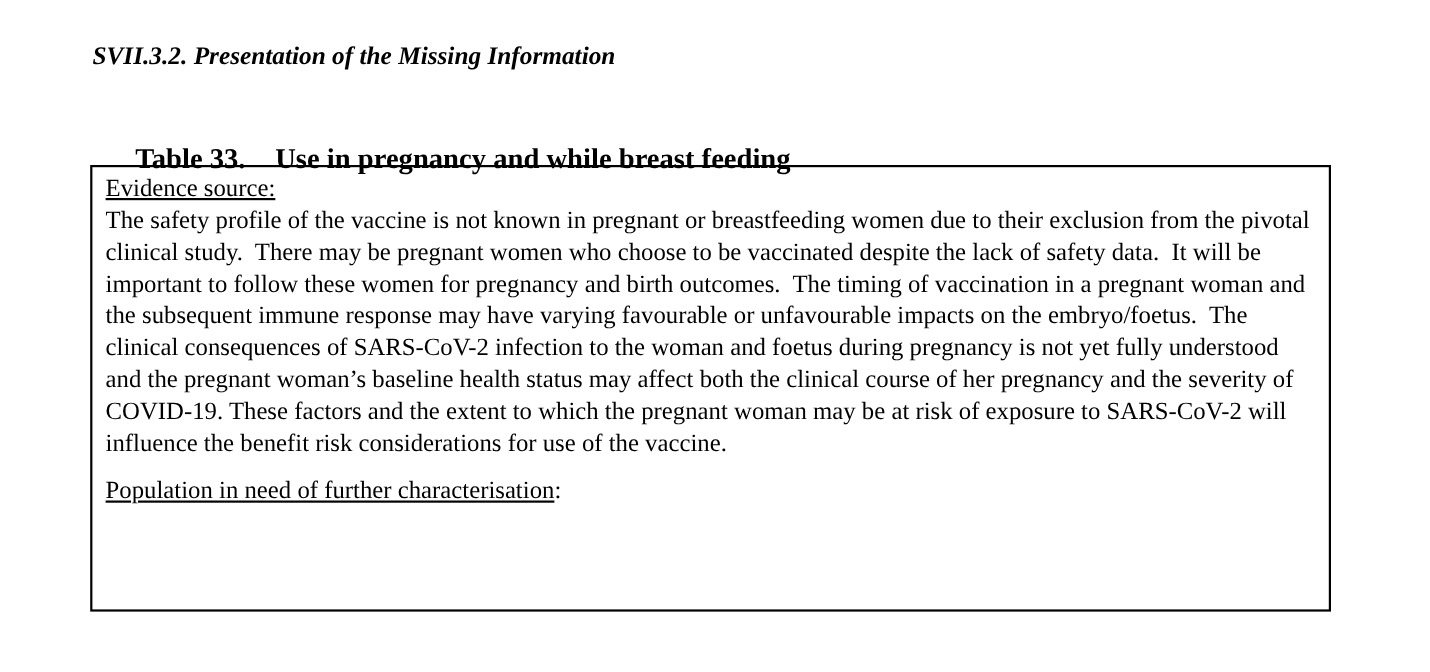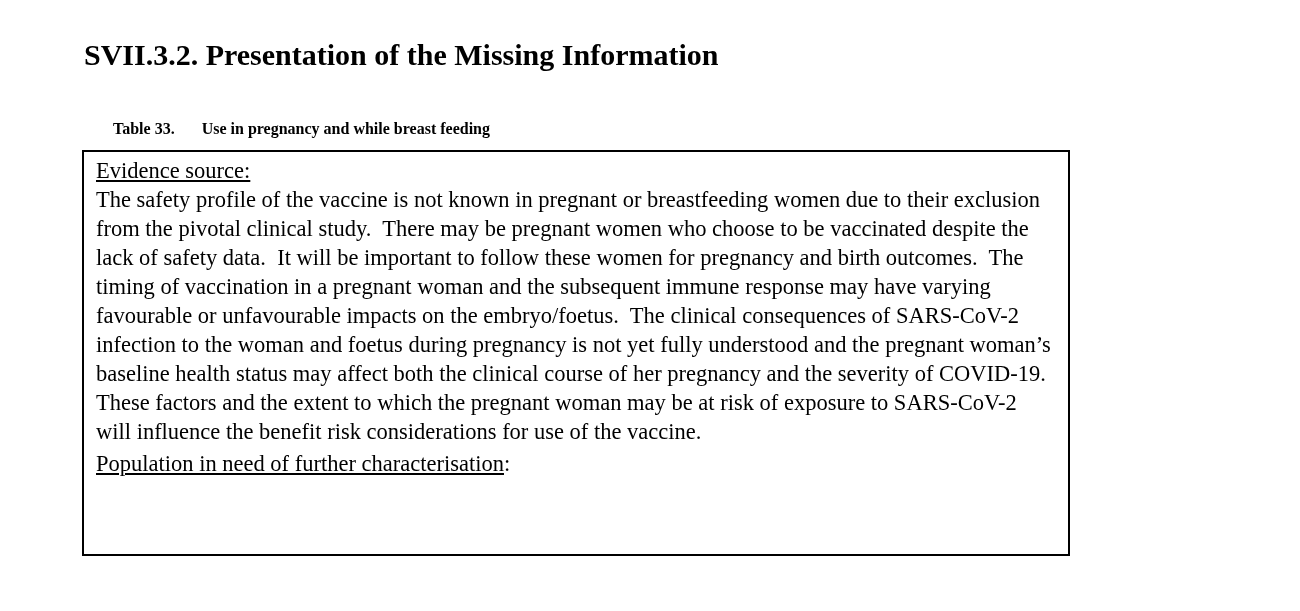--- a/index.html
+++ b/index.html
@@ -13,54 +13,55 @@
     height: 611px;
     background: #ffffff;
     color: #000000;
     font-family: "Liberation Serif", "DejaVu Serif", serif;
     overflow: hidden;
   }
   .section-heading {
     position: absolute;
     left: 84px;
     top: 38px;
-    font-size: 30px;
+    font-size: 23px;
     font-weight: bold;
     line-height: 1.1;
     white-space: pre-wrap;
+    font-style: italic;
   }
   .table-caption {
     position: absolute;
     left: 97px;
     top: 102px;
-    font-size: 16px;
+    font-size: 26px;
     font-weight: bold;
     line-height: 1.1;
     white-space: pre-wrap;
   }
   .table-caption .caption-title {
     margin-left: 27px;
   }
   .info-box {
     position: absolute;
     left: 82px;
     top: 150px;
-    width: 988px;
+    width: 1128px;
     height: 406px;
     box-sizing: border-box;
     border: 2px solid #000000;
     padding: 4px 14px 0 12px;
     font-size: 22.5px;
     line-height: 29px;
   }
   .info-section {
     margin: 0;
   }
   .info-section + .info-section {
-    margin-top: 3px;
+    margin-top: 14px;
   }
   .info-subhead {
     text-decoration: underline;
   }
   .info-body {
     white-space: pre-wrap;
     font-family: Liberation Serif, serif;
   }
 </style>
 </head>

